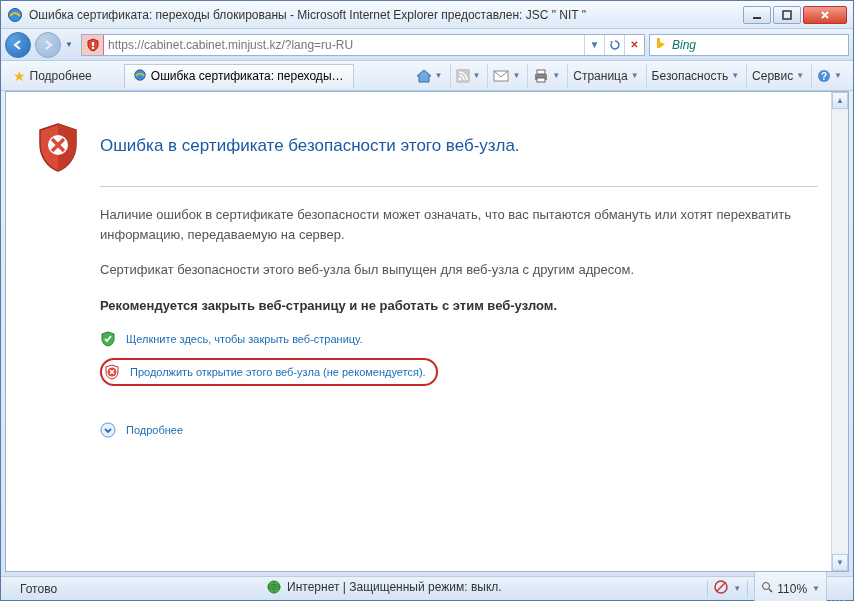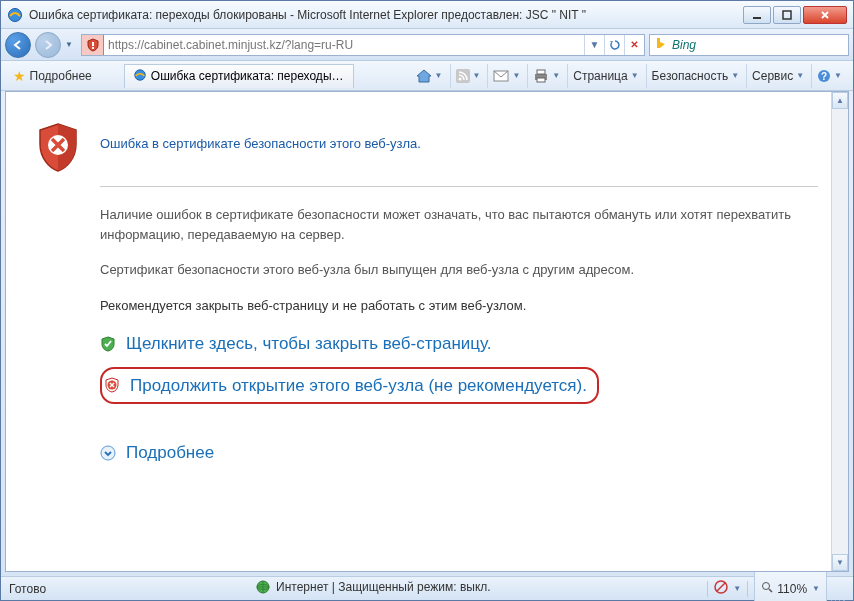--- a/index.html
+++ b/index.html
@@ -148,37 +148,37 @@
     padding:30px 30px 30px 30px;
   }
   .cert-header {
     display:flex;align-items:flex-start;gap:20px;
     margin-bottom:14px;
   }
   .shield {
     width:44px;height:50px;flex-shrink:0;
   }
   .cert-title {
-    font-size:13px;color:#1a5aa6;font-weight:normal;
+    font-size:17px;color:#1a5aa6;font-weight:normal;
     padding-top:14px;
   }
   .cert-body {
     margin-left:64px;
     border-top:1px solid #ccc;
     padding-top:18px;
     font-size:13px;
     color:#555;
     line-height:1.5;
   }
   .cert-body p{margin:0 0 16px 0;}
-  .cert-body .rec{color:#333;font-weight:normal;}
+  .cert-body .rec{color:#333;font-weight:bold;}
   .link-row {
     display:flex;align-items:center;gap:10px;margin:10px 0;
   }
-  .link-row a{color:#1a6fb8;text-decoration:none;font-size:17px;}
+  .link-row a{color:#1a6fb8;text-decoration:none;font-size:11px;}
   .icon-sm{width:16px;height:16px;display:flex;align-items:center;justify-content:center;flex-shrink:0;}
   .annotation {
     border:2px solid #c62828;
     border-radius:14px;
     padding:4px 10px 4px 2px;
     display:inline-flex;
   }
   .scrollbar-v {
     position:absolute;right:0;top:0;bottom:0;width:17px;
     background:#eef2f7;border-left:1px solid #cdd8e6;
@@ -187,21 +187,21 @@
   .sb-btn{height:17px;background:linear-gradient(#f5f9fe,#dae6f4);border:1px solid #b8cde2;display:flex;align-items:center;justify-content:center;font-size:8px;color:#5a7aa5;}
   .sb-track{flex:1;}
   .statusbar {
     height:24px;
     background:linear-gradient(#eaf2fb,#d4e3f5);
     border-top:1px solid #b8cde2;
     display:flex;align-items:center;
     padding:0 8px;gap:10px;
     font-size:12px;color:#333;
   }
-  .status-left{flex:0 0 auto;}
+  .status-left{flex:0 0 auto;margin-left:11px;}
   .status-center{flex:1;display:flex;align-items:flex-start;gap:6px;margin-left:200px;}
   .status-right{display:flex;align-items:center;gap:4px;}
   .zoom-btn{border:1px solid #b8cde2;background:linear-gradient(#f5f9fe,#dae6f4);padding:19px 6px;display:flex;align-items:center;gap:4px;}
   .sep{width:1px;height:16px;background:#b8cde2;margin:0 2px;}
   .resize-grip{width:14px;height:14px;align-self:flex-end;margin-bottom:2px;
     background:repeating-linear-gradient(135deg,#8aa8c8 0 1px,transparent 1px 3px);}
 </style>
 </head>
 <body>
 

